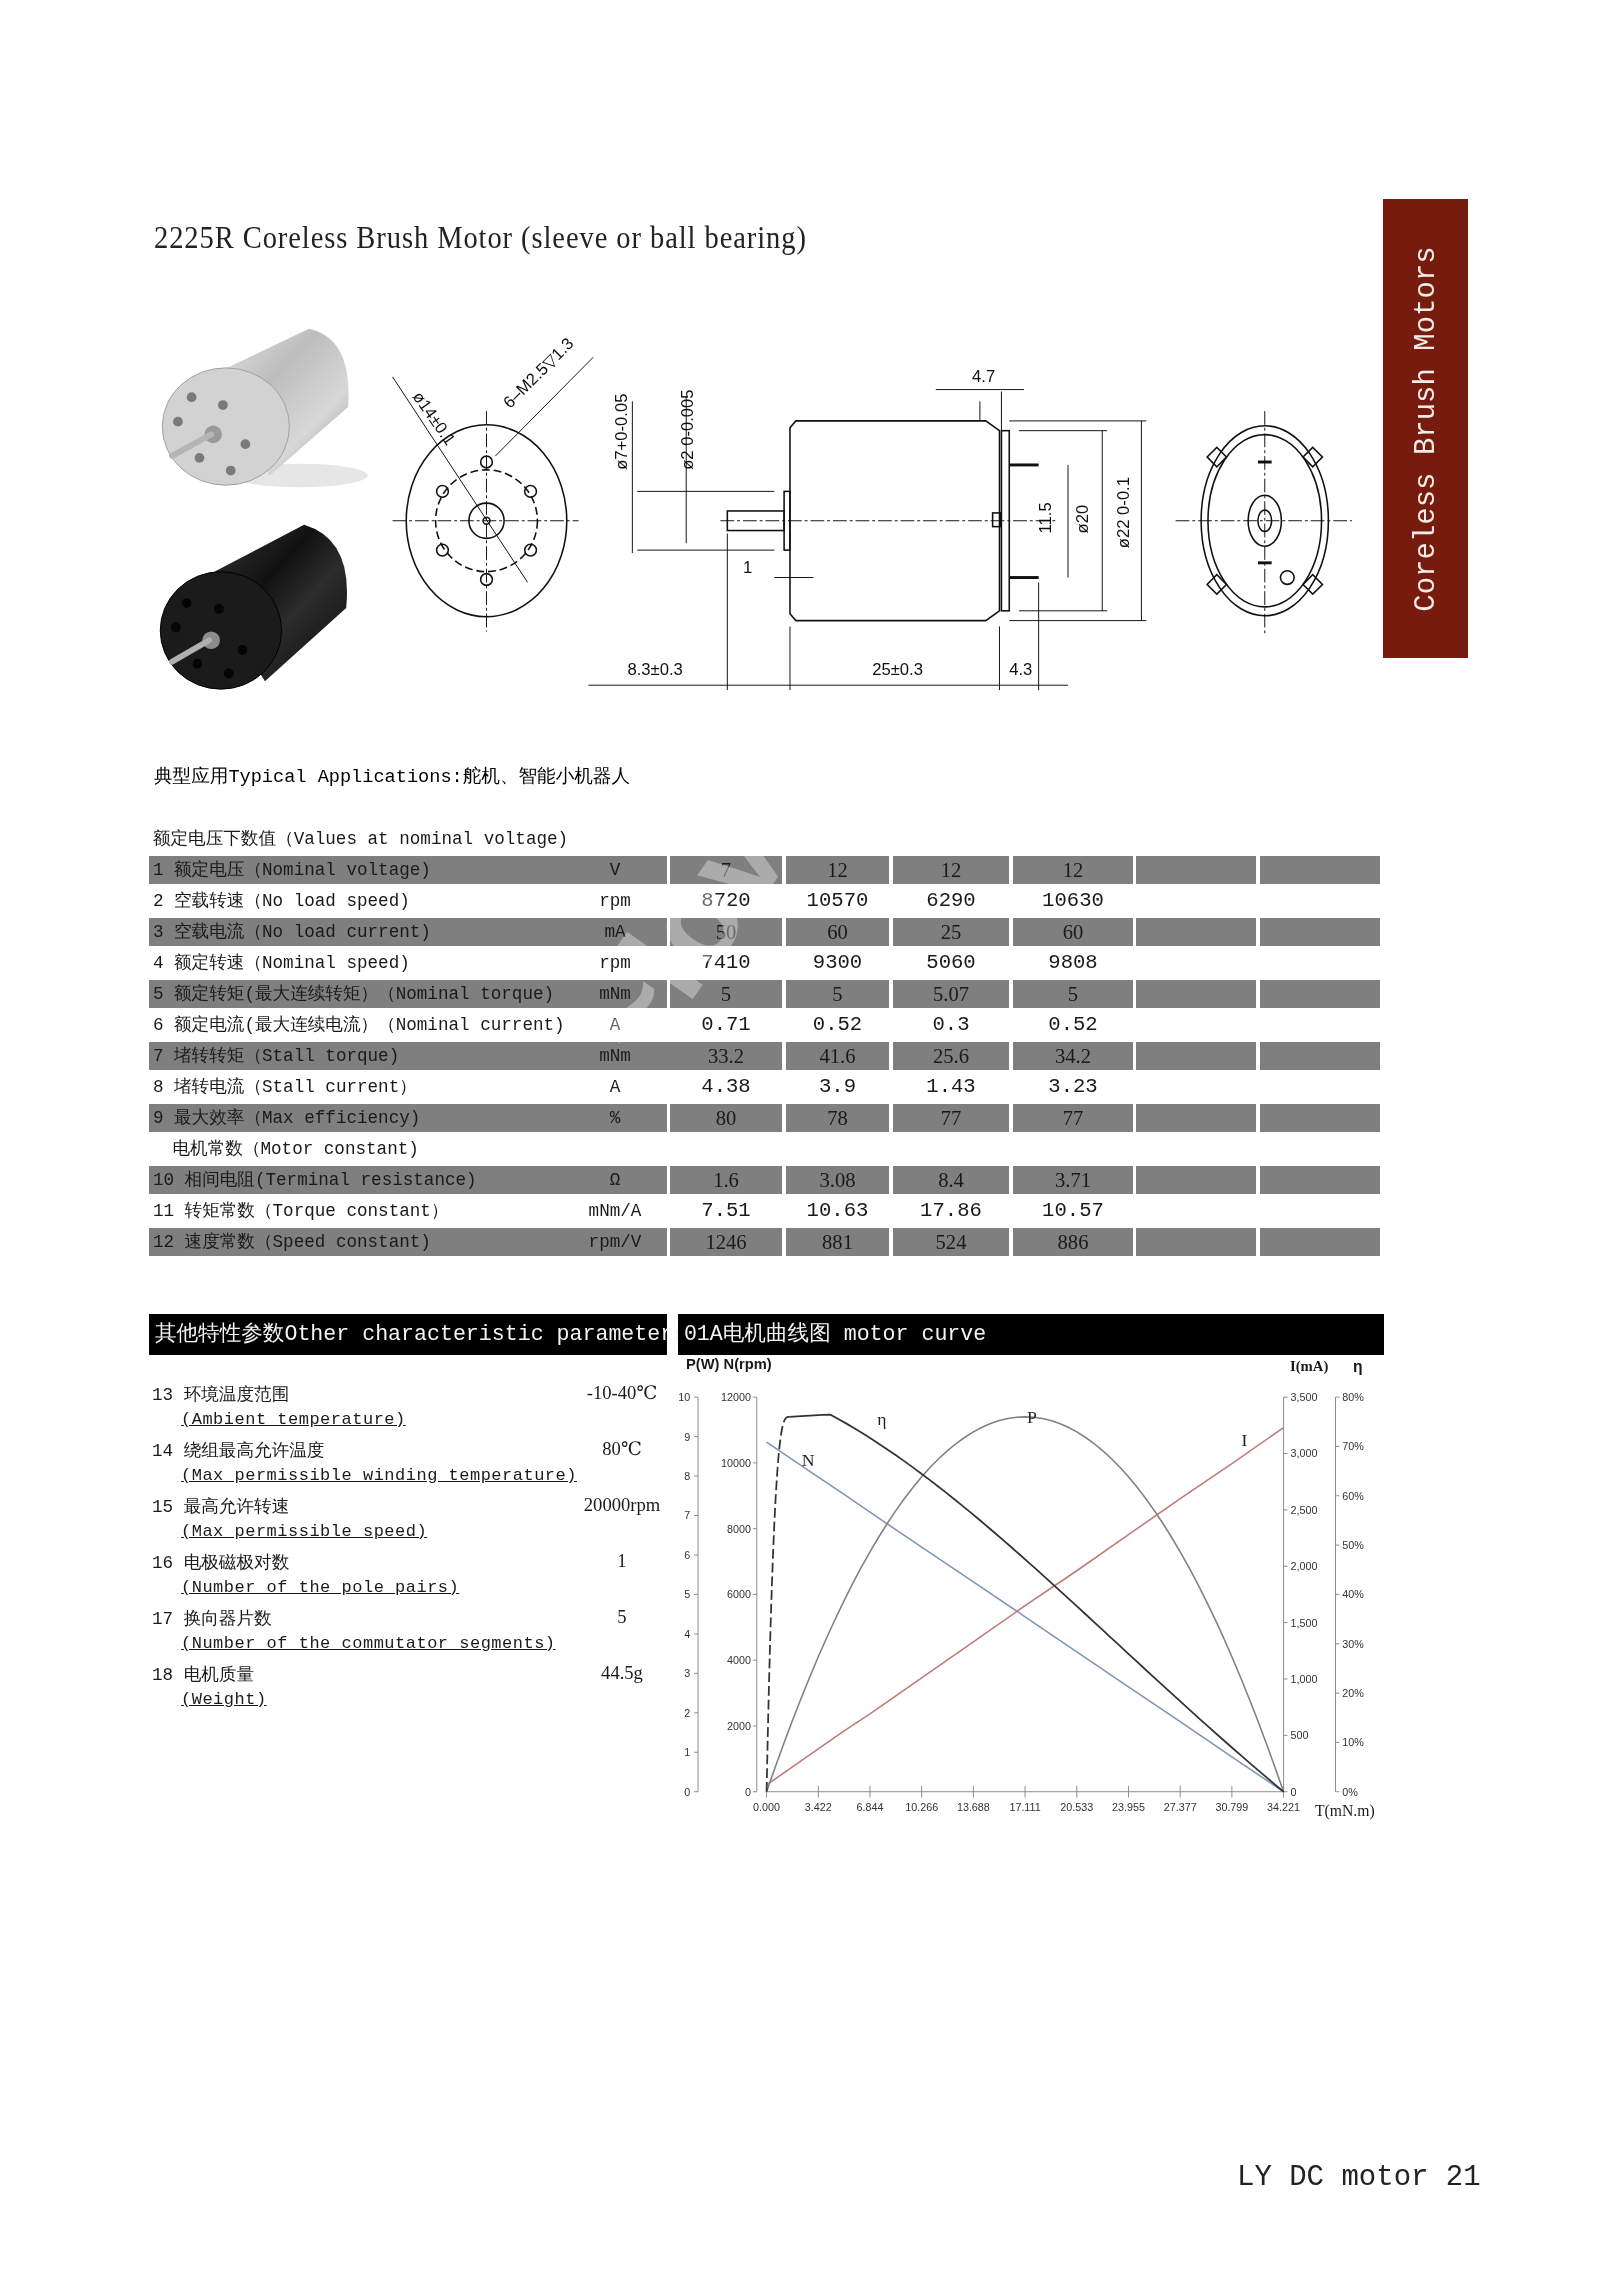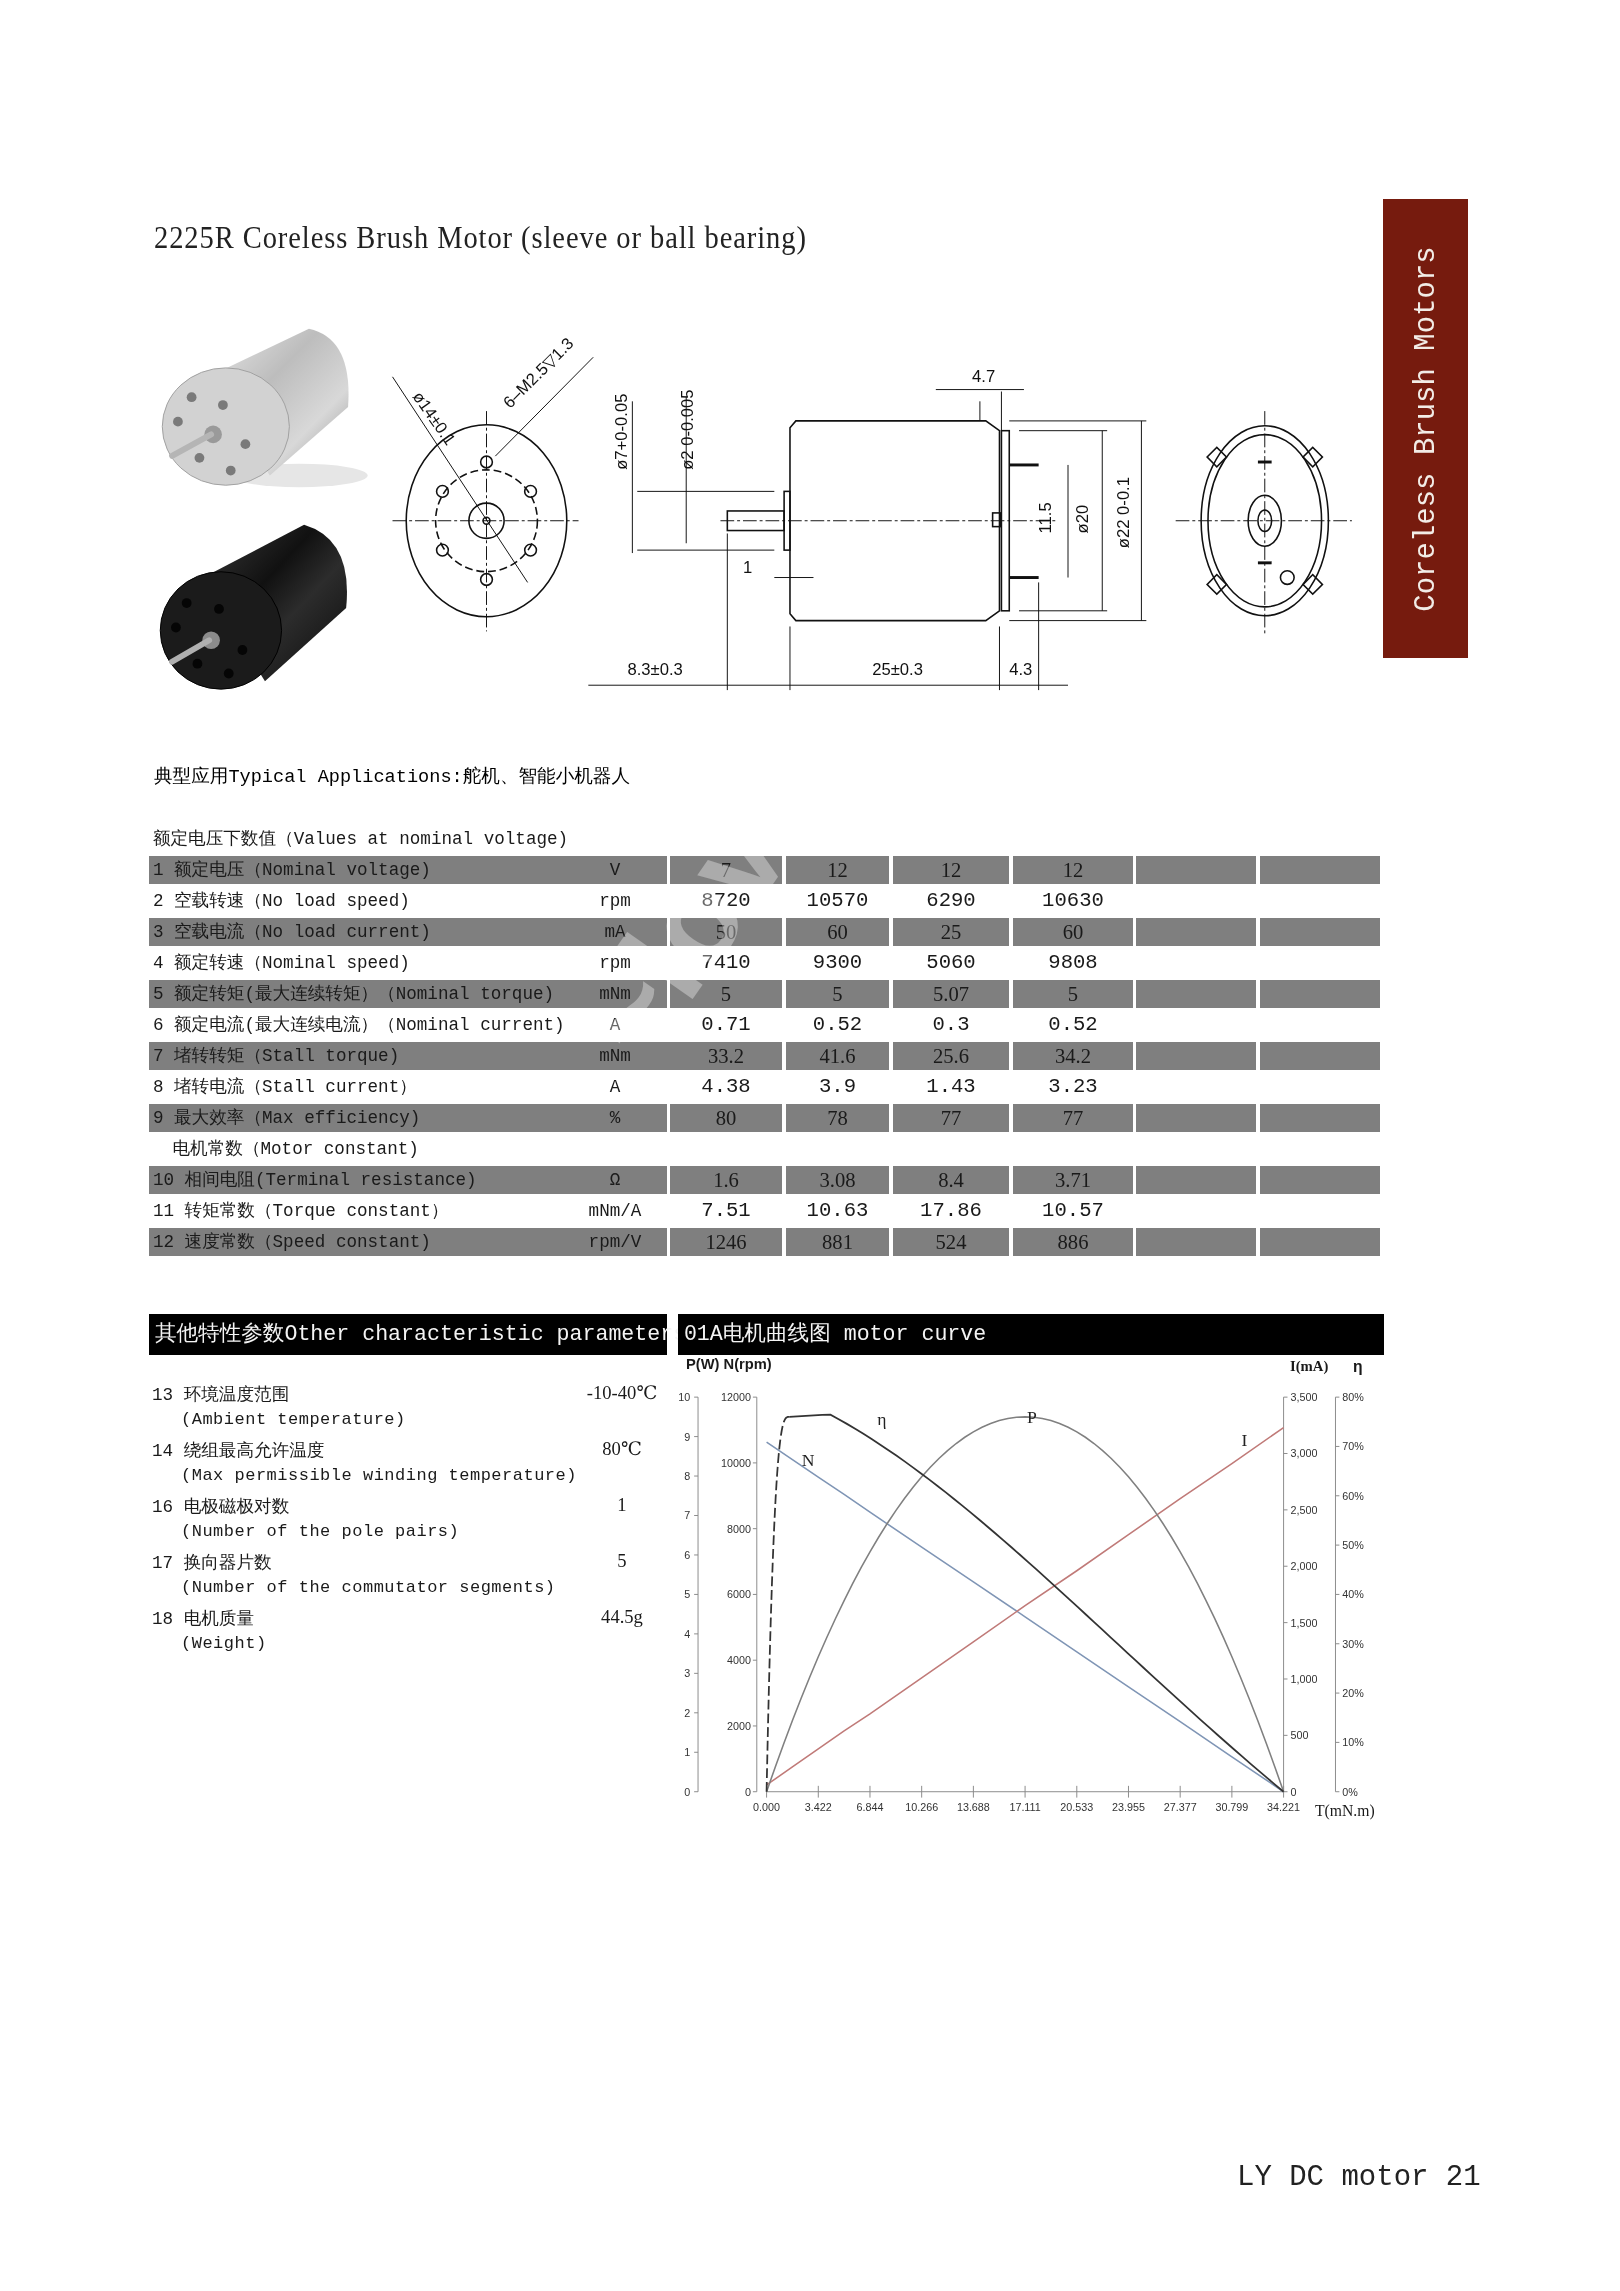--- a/index.html
+++ b/index.html
@@ -24,21 +24,21 @@
   .v3 { left:864px; width:120px; } .v4 { left:987px; width:120px; } .v5 { left:1111px; width:120px; }
   .dark .cell { background:#262626; color:#f0f0f0; }
   .gray .cell { background:#7f7f7f; color:#1a1a1a; }
   .white .cell { background:transparent;font-family:Liberation Mono, monospace; }
   .white .c-unit, .white .c-v { }
   .hdr-bar { background:#000; color:#f4f4f4; height:41px; line-height:41px; font-size:21.6px; padding-left:5.9px; box-sizing:border-box; white-space:nowrap; }
   .other { left:149px; top:1314px; width:518px; }
   .oth-list { left:152px; top:1382px; width:510px; font-size:17.6px; }
   .oth-item { position:relative; height:56px; }
   .oth-cn { position:absolute; left:0; top:0; white-space:nowrap;text-align:center; }
-  .oth-en { position:absolute; left:29px; top:28px; white-space:nowrap; font-size:17px; letter-spacing:0.5px;}
+  .oth-en { position:absolute; left:29px; top:28px; white-space:nowrap; font-size:17px; letter-spacing:0.5px;text-decoration:underline;}
   .oth-val { position:absolute; left:421px; top:0; width:98px; text-align:center; font-family:"Liberation Serif","DejaVu Serif",serif; font-size:18.6px; }
   .curve-hdr { left:678px; top:1314px; width:706px; }
   .chart { left:676px; top:1356px; }
   .footer { left:1237px; top:2161px; font-family:"Liberation Mono","DejaVu Sans Mono",monospace; font-size:29px; white-space:nowrap; color:#222; }
   .watermark { left:549px; top:1000px; font-family:"Liberation Sans","DejaVu Sans",sans-serif; font-size:127px; color:rgba(255,255,255,0.35);
                transform:rotate(-55deg); transform-origin:left top; white-space:nowrap; pointer-events:none; font-weight:bold;}
 </style>
 </head>
 <body>
 
@@ -298,20 +298,25 @@
 <div class="abs oth-list">
   <div class="oth-item">
     <span class="oth-cn">13 环境温度范围</span>
     <span class="oth-en">(Ambient temperature)</span>
     <span class="oth-val">-10-40℃</span>
   </div>
   <div class="oth-item">
     <span class="oth-cn">14 绕组最高允许温度</span>
     <span class="oth-en">(Max permissible winding temperature)</span>
     <span class="oth-val">80℃</span>
+  </div>
+  <div class="oth-item">
+    <span class="oth-cn">15 最高允许转速</span>
+    <span class="oth-en">(Max permissible speed)</span>
+    <span class="oth-val">20000rpm</span>
   </div>
   <div class="oth-item">
     <span class="oth-cn">16 电极磁极对数</span>
     <span class="oth-en">(Number of the pole pairs)</span>
     <span class="oth-val">1</span>
   </div>
   <div class="oth-item">
     <span class="oth-cn">17 换向器片数</span>
     <span class="oth-en">(Number of the commutator segments)</span>
     <span class="oth-val">5</span>

